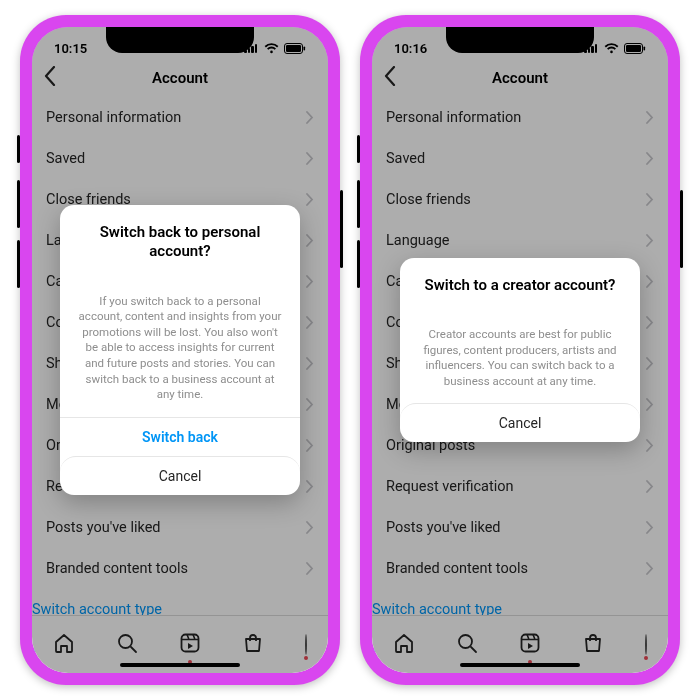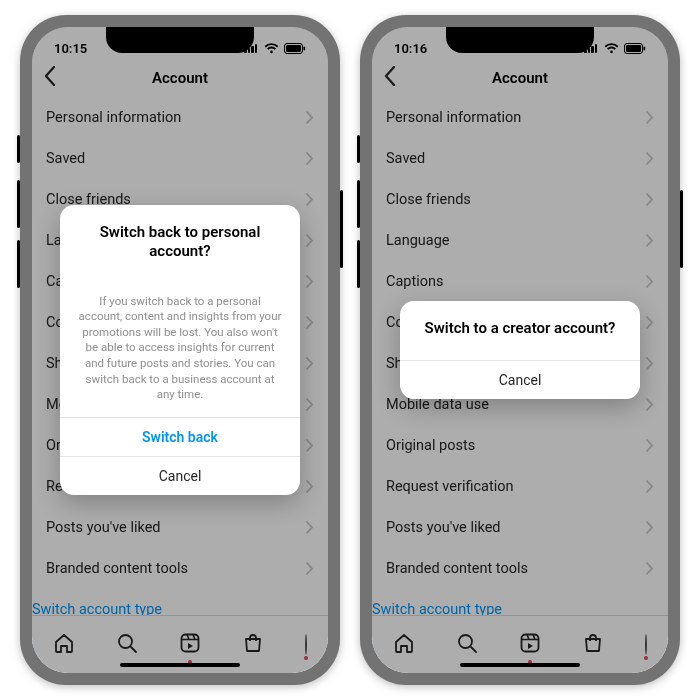--- a/index.html
+++ b/index.html
@@ -10,21 +10,21 @@
     height: 700px;
     display: flex;
     justify-content: center;
     align-items: flex-start;
     gap: 20px;
     padding-top: 15px;
   }
   .phone {
     width: 320px;
     height: 670px;
-    background: #737373;
+    background: #d946ef;
     border-radius: 46px;
     padding: 12px;
     position: relative;
     box-shadow: 0 2px 8px rgba(0,0,0,0.25);
   }
   .side-btn { position:absolute; background:#000; border-radius:2px; }
   .sb-l1 { left:-3px; top:120px; width:3px; height:28px; }
   .sb-l2 { left:-3px; top:165px; width:3px; height:48px; }
   .sb-l3 { left:-3px; top:225px; width:3px; height:48px; }
   .sb-r  { right:-3px; top:175px; width:3px; height:78px; }
@@ -87,21 +87,21 @@
   .modal {
     width: 240px; background:#fff; border-radius:14px; overflow:hidden;
     text-align:center;
     box-shadow:0 8px 24px rgba(0,0,0,0.25);
   }
   .modal .m-top { padding:18px 18px 14px; }
   .modal h3 { font-size:15px; font-weight:600; line-height:1.25; margin-bottom:8px; }
   .modal p { font-size:11.5px; color:#8e8e8e; line-height:1.35;margin-top:33px; }
   .modal .m-btn { border-top:1px solid #e6e6e6; padding:11px 0; font-size:14px; }
   .primary { color:#0095f6; font-weight:600; }
-  .second  { color:#262626; }
+  .second  { color:#262626;border-radius:16px; }
 </style>
 </head>
 <body>
 
 <div class="phone">
   <div class="side-btn sb-l1"></div>
   <div class="side-btn sb-l2"></div>
   <div class="side-btn sb-l3"></div>
   <div class="side-btn sb-r"></div>
   <div class="screen">
@@ -439,20 +439,21 @@
           </svg></span>
       <span class="icon"><span class="avatar"></span><span class="dot"></span></span>
     </div>
 
     <div class="dim"></div>
 
     <div class="modal-wrap">
       <div class="modal">
         <div class="m-top">
           <h3>Switch to a creator account?</h3>
+          <p>Creator accounts are best for public figures, content producers, artists and influencers. You can switch back to a business account at any time.</p>
         </div>
         <div class="m-btn second">Cancel</div>
       </div>
     </div>
 
     <div class="home-ind"></div>
   </div>
 </div>
 
 </body></html>

